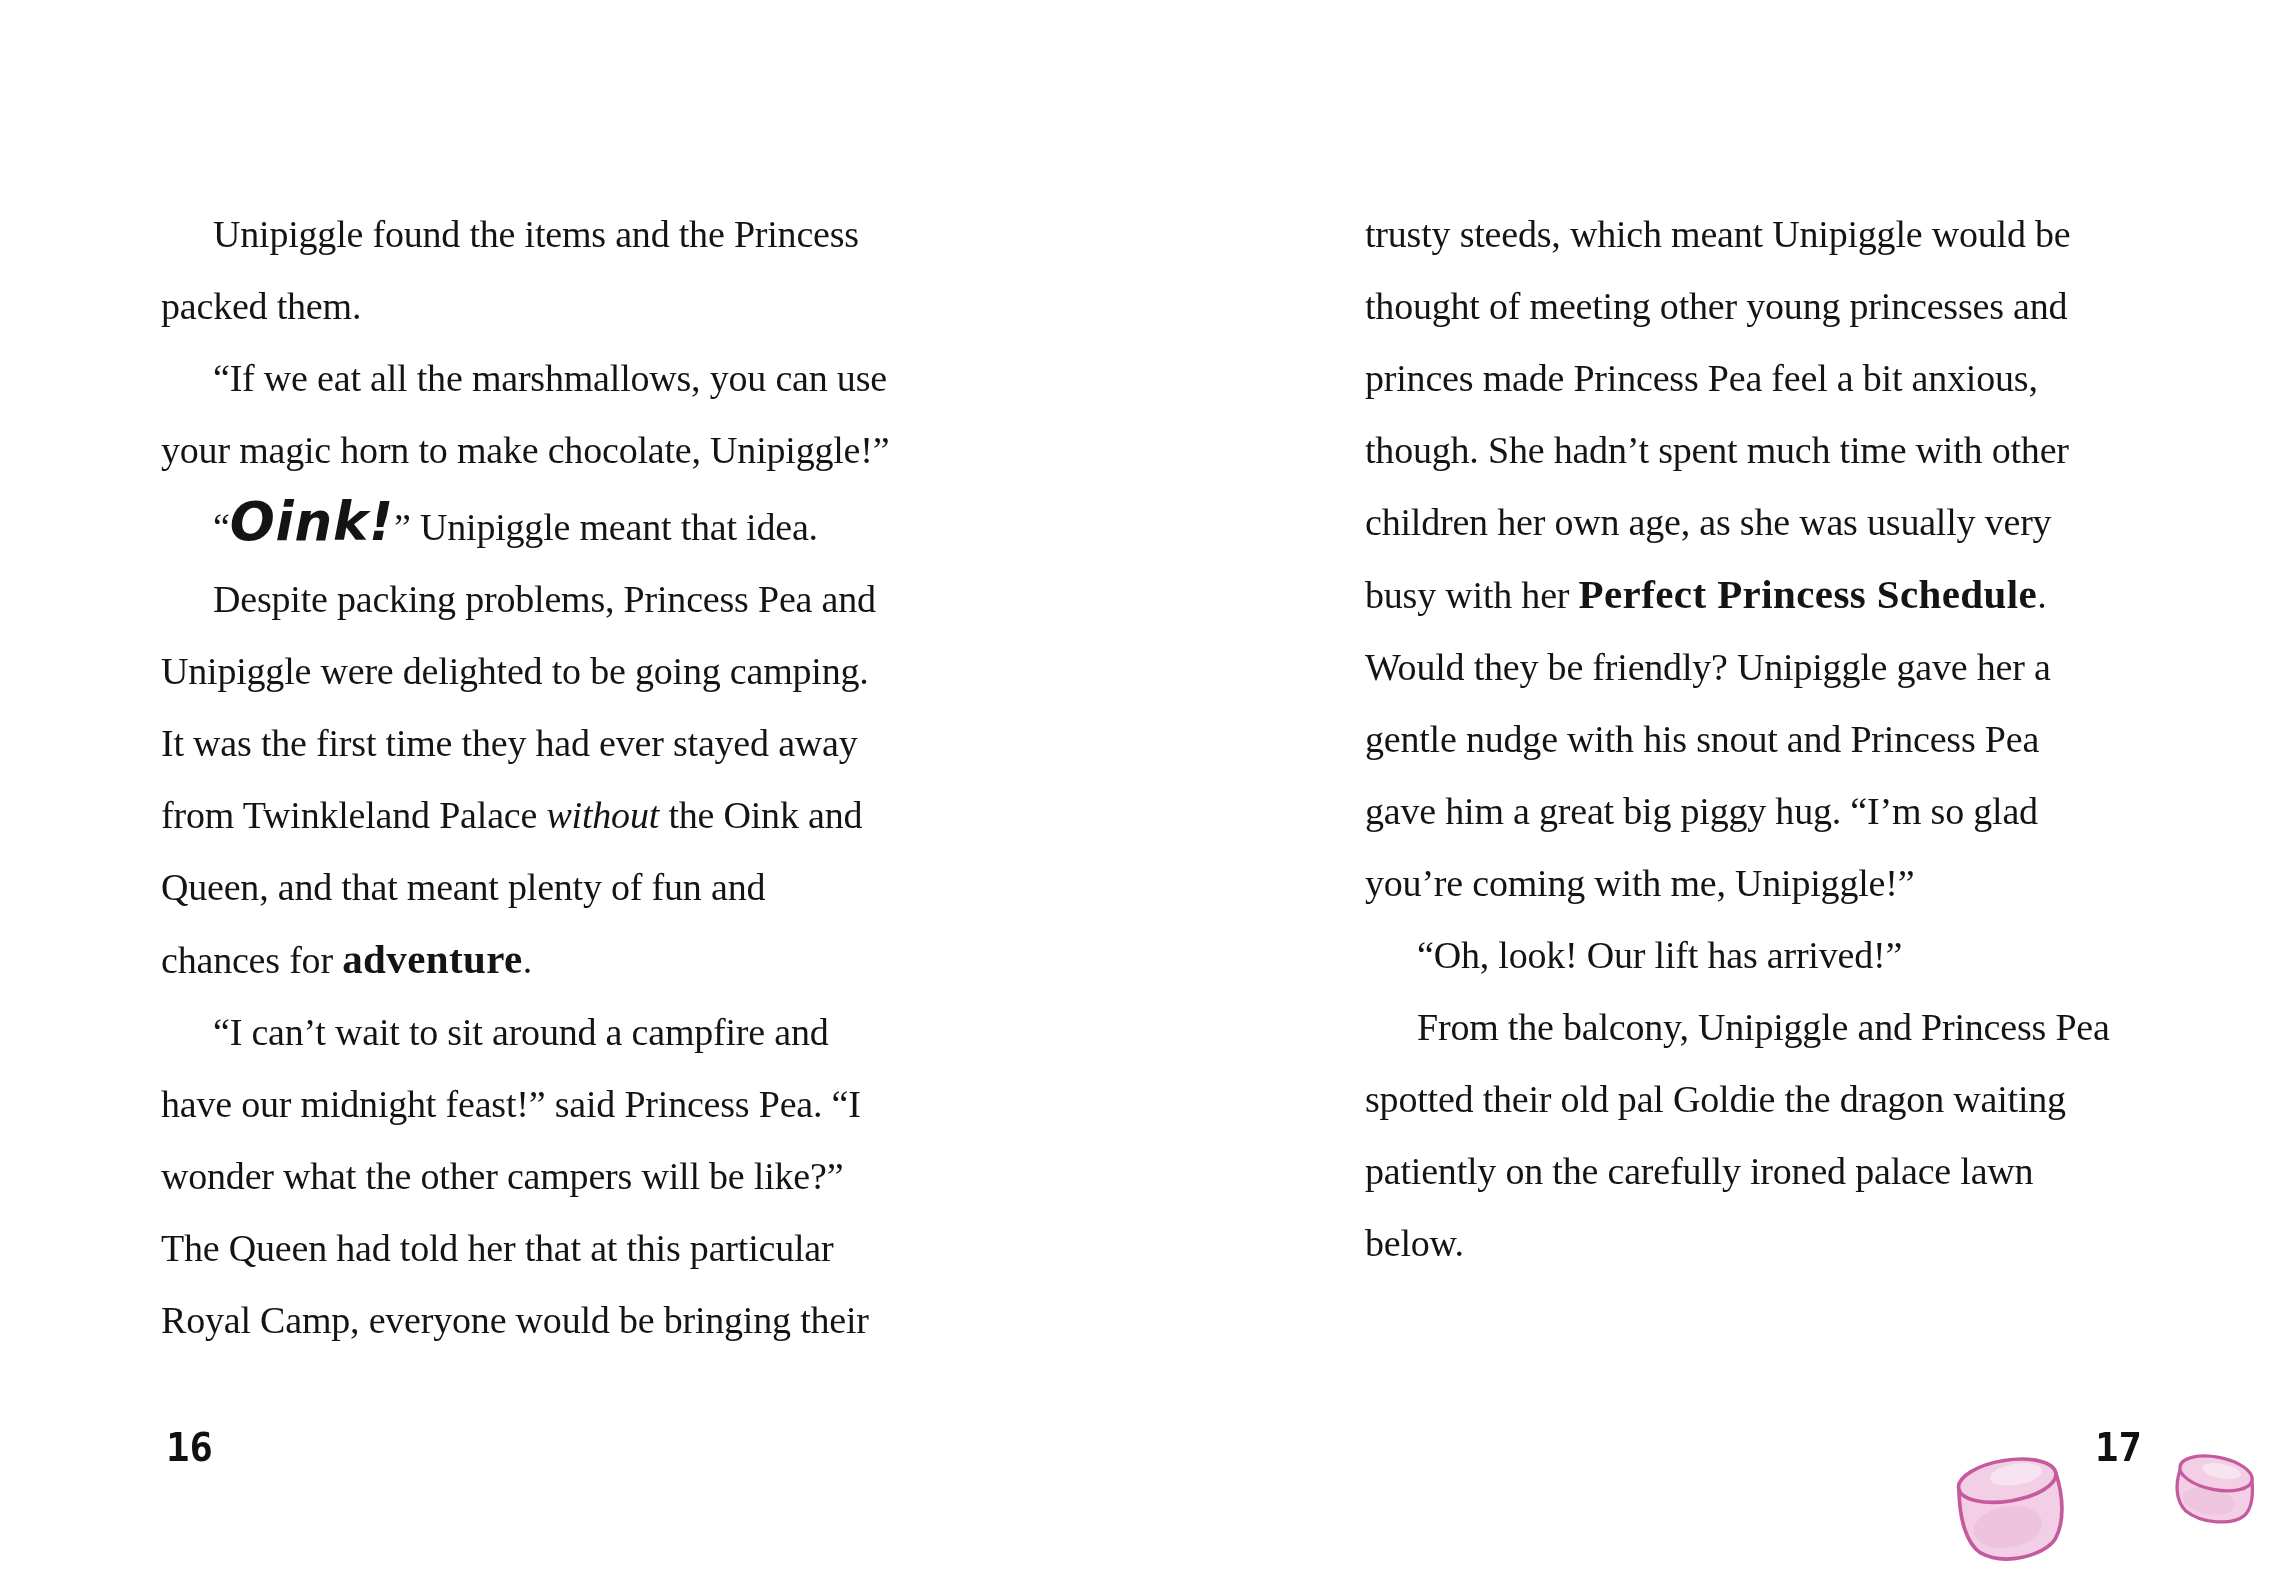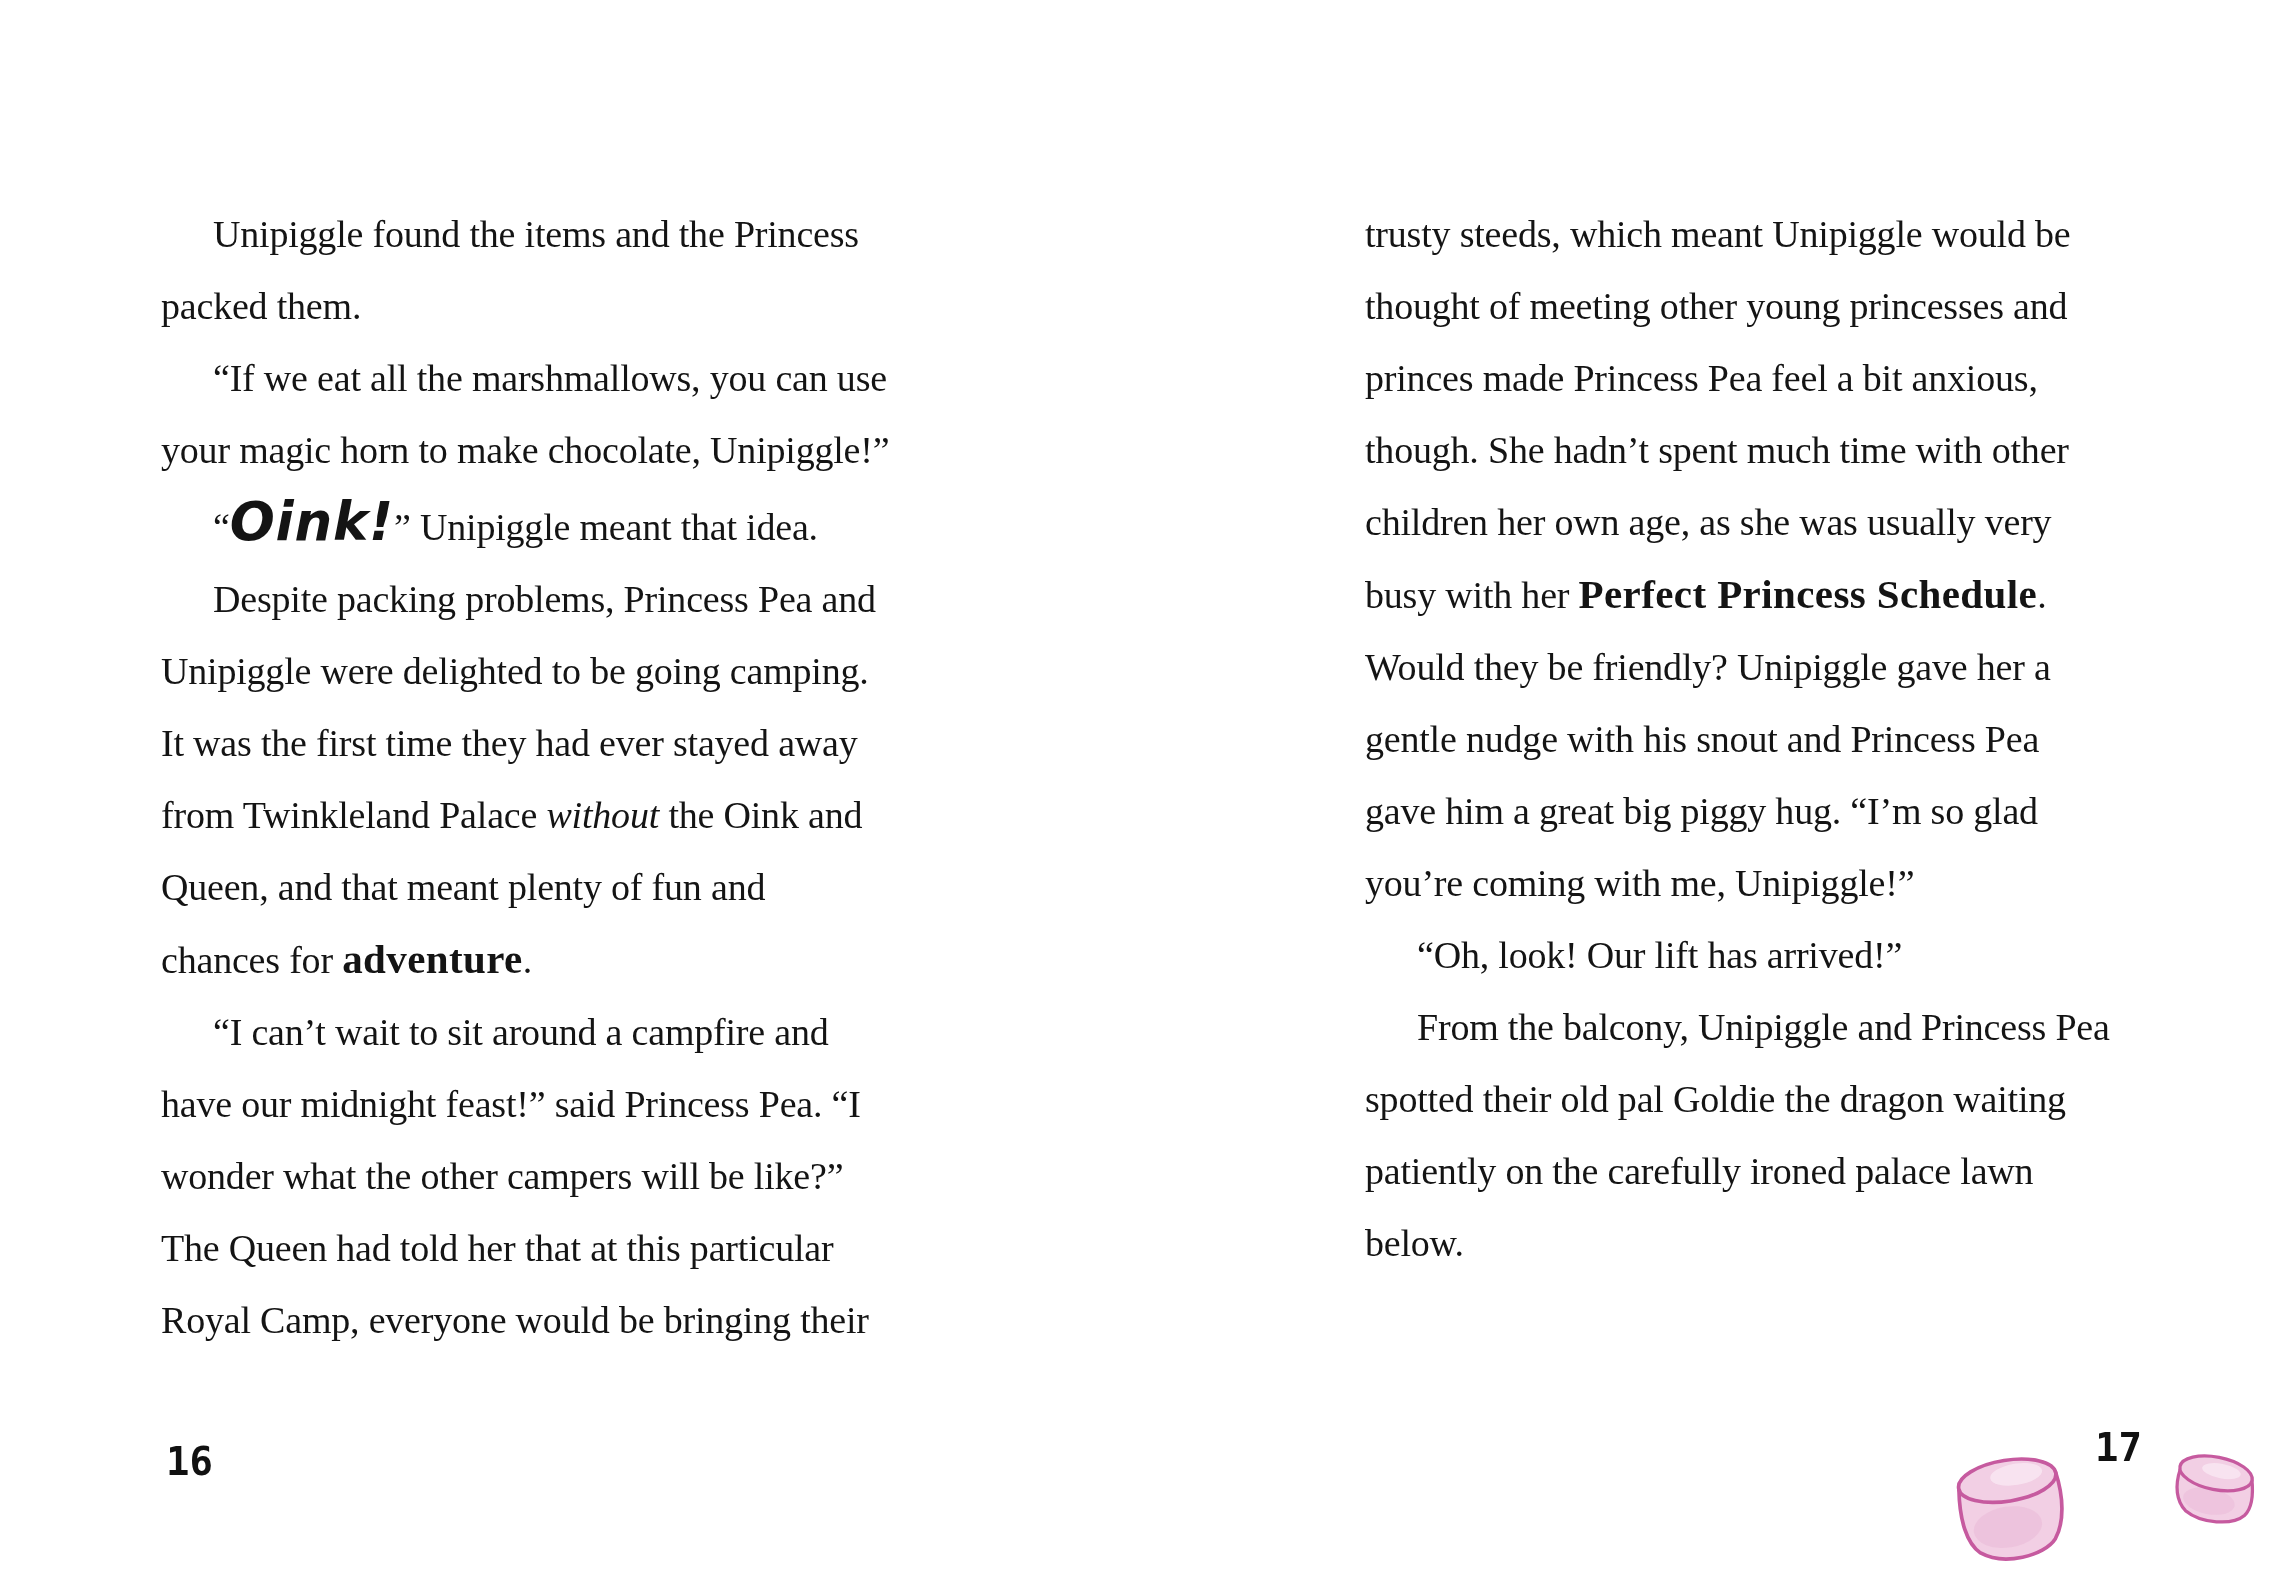--- a/index.html
+++ b/index.html
@@ -41,21 +41,21 @@
     font-size: 53px;
     letter-spacing: 0.8px;
   }
   .page-number {
     position: absolute;
     font-family: "DejaVu Sans Mono", monospace;
     font-weight: bold;
     font-size: 39px;
     color: #111111;
   }
-  .pn-left  { left: 166px; top: 1425px; margin-top: 14px; }
+  .pn-left  { left: 166px; top: 1425px; }
   .pn-right { left: 2095px; top: 1425px; }
   .illo {
     position: absolute;
   }
   .illo-big   { left: 1950px; top: 1441px; }
   .illo-small { left: 2168px; top: 1443px; }
 </style>
 </head>
 <body>
 

